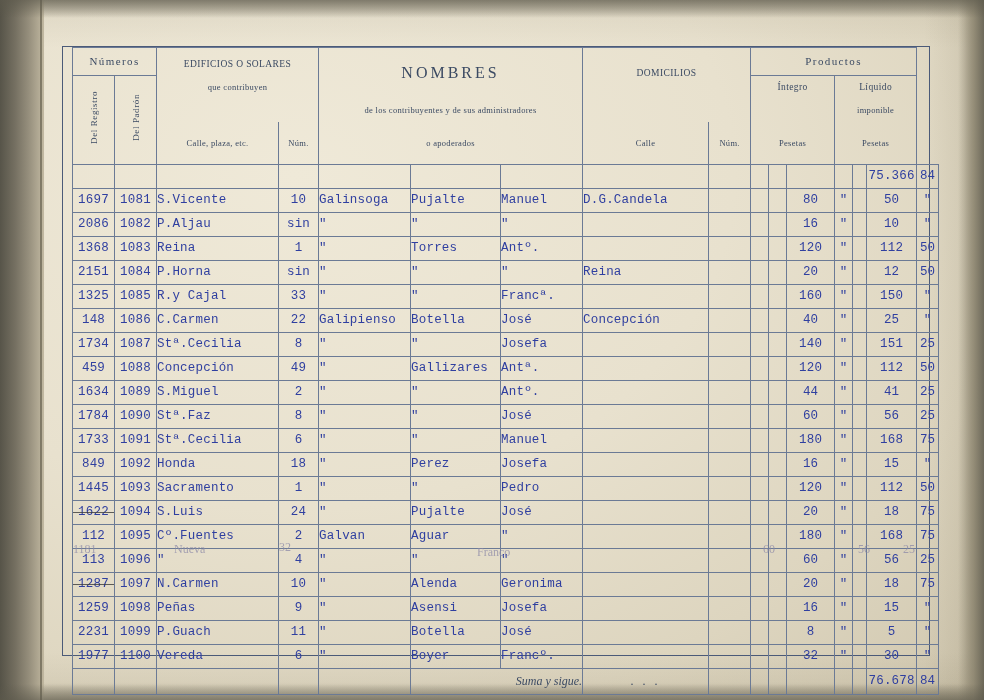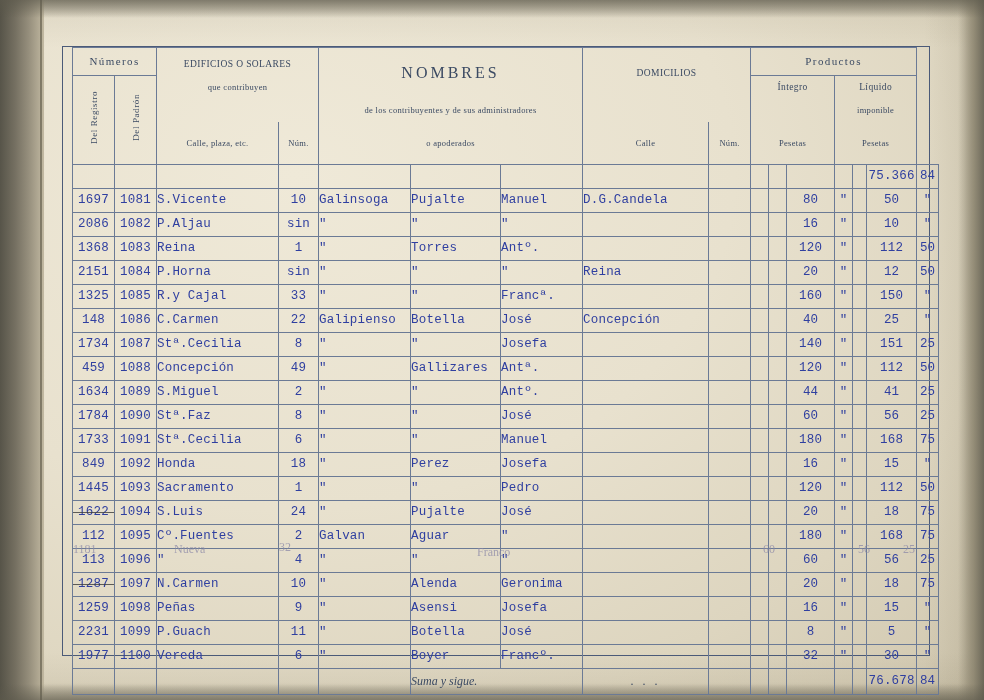--- a/index.html
+++ b/index.html
@@ -78,21 +78,21 @@
     letter-spacing:.2px;
     white-space:nowrap;
     overflow:hidden;
   }
   .c{text-align:center;}
   .l{text-align:left;padding-left:6px;}
   .r{text-align:center;padding-right:5px;}
   .faint{color:#8d8aa8;font-size:12px;opacity:.75;}
   .italic-note{
     font-family:"Liberation Serif", serif;font-style:italic;
-    font-size:12px;color:#3b4a63;text-align:left;padding-right:8px;
+    font-size:12px;color:#3b4a63;text-align:right;padding-right:8px;
   }
   .dots{letter-spacing:3px;color:#3b4a63;font-size:12px;}
   .nobd-t{border-top:none !important;}
   .nobd-b{border-bottom:none !important;}
 </style>
 </head>
 <body>
 
 <div id="page">
   <div class="paper"></div>

